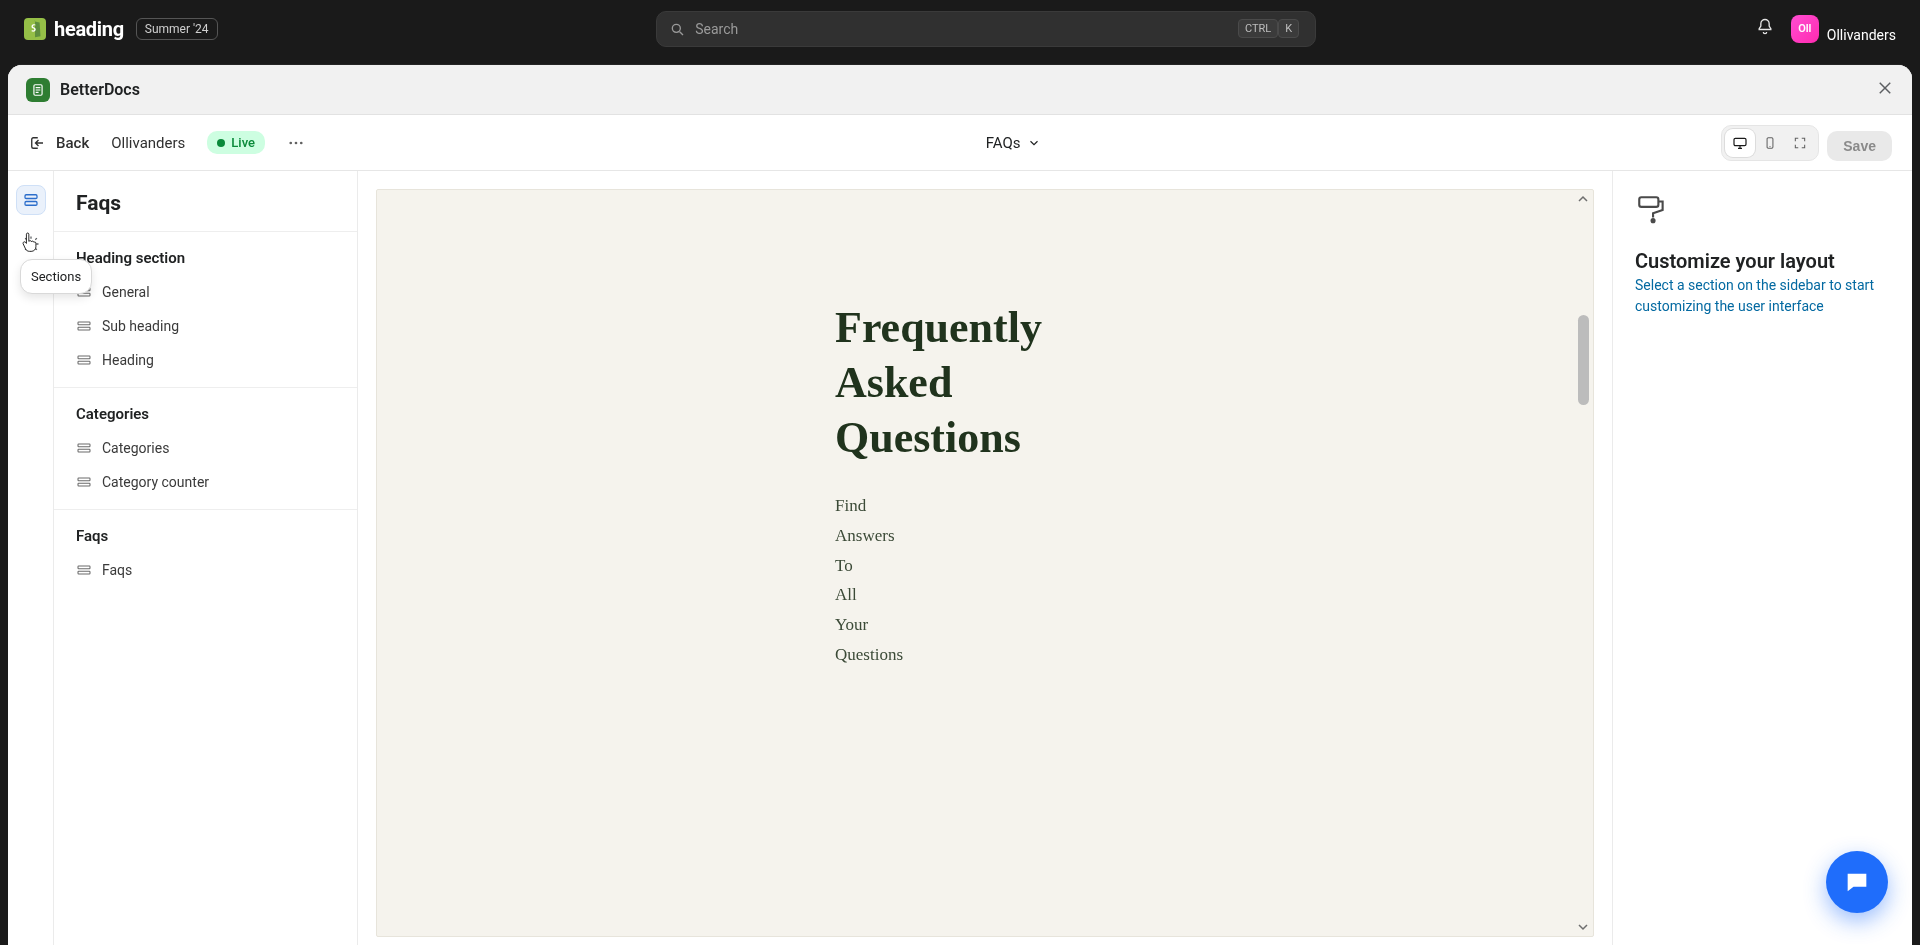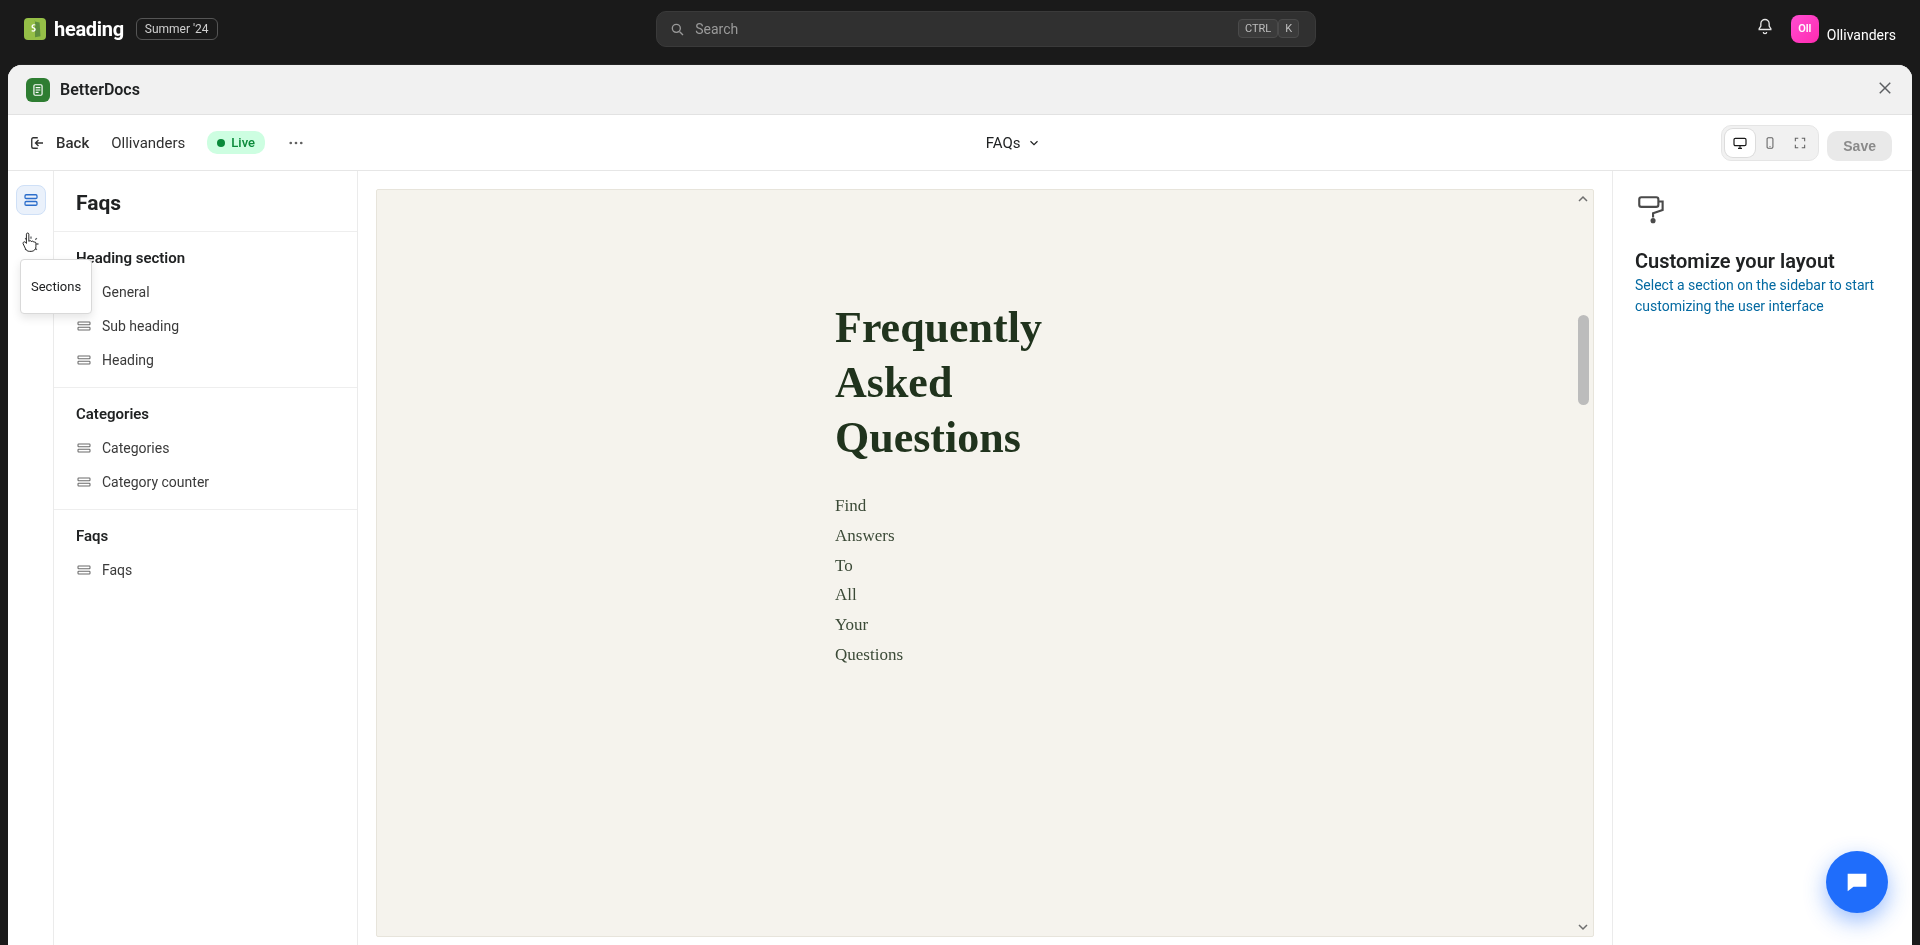--- a/index.html
+++ b/index.html
@@ -114,22 +114,22 @@
     position:relative;
   }
   .rail-btn {
     width:30px; height:30px; border-radius:8px;
     display:flex; align-items:center; justify-content:center;
     color:#5c5f62; cursor:pointer;
   }
   .rail-btn.active { color:#2c6ecb; background:#eaf1fb; border:1px solid #cfe0f7;}
   .rail-tooltip {
     position:absolute; top:88px; left:12px;
-    background:#fff; border:1px solid #d9d9d9; border-radius:4px;
-    padding:19px 10px; font-size:13px; box-shadow:0 4px 10px rgba(0,0,0,.10);
+    background:#fff; border:1px solid #d9d9d9; border-radius:12px;
+    padding:9px 10px; font-size:13px; box-shadow:0 4px 10px rgba(0,0,0,.10);
     white-space:nowrap;
     z-index: 5;
   }
   .cursor-hand {
     position:absolute; left:13px; top:60px; width:20px; height:24px; z-index:6;
   }
 
   .left-panel {
     width:304px; border-right:1px solid #ebebeb; background:#fff; overflow-y:auto;
   }

